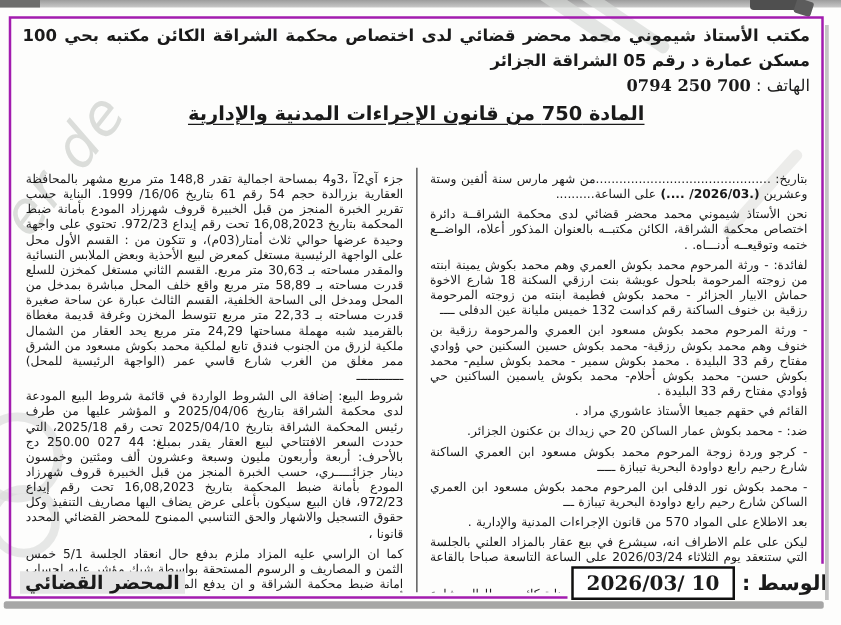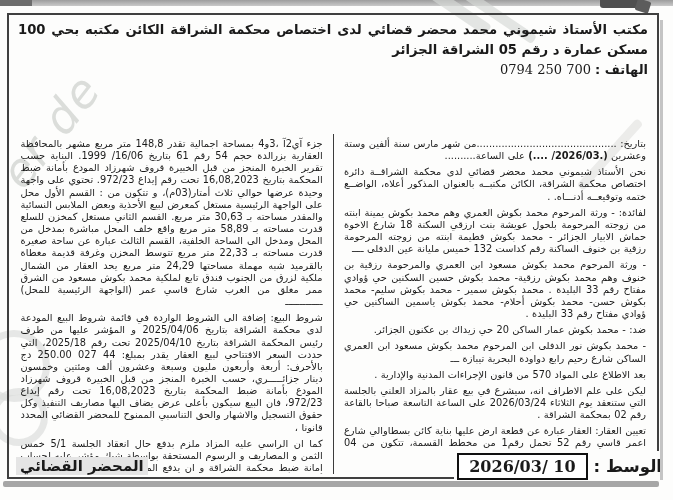--- a/index.html
+++ b/index.html
@@ -21,28 +21,28 @@
   .wm-circle{border:7px solid #dadcda;border-radius:50%;background:transparent;}
   .c1{left:-22px;top:330px;width:58px;height:58px;}
   .c2{left:-10px;top:388px;width:44px;height:44px;}
   .wm-stroke{background:#d6d8d5;border-radius:4px;}
   .k1{left:388px;top:-6px;width:110px;height:12px;transform:rotate(34deg);}
   .k2{left:452px;top:10px;width:90px;height:10px;transform:rotate(34deg);}
   .k3{left:565px;top:150px;width:90px;height:9px;transform:rotate(-48deg);opacity:.45;}
   
   .doc{
     position:absolute;left:7px;top:13px;width:648px;height:462px;
-    border:2px solid #404040;background:transparent;
+    border:2px solid #a21caf;background:transparent;
   }
   .header{padding:5px 9px 0;}
   .h1{direction:rtl;font-weight:700;font-size:13.2px;line-height:20px;text-align:justify;text-align-last:justify;}
   .h2{direction:rtl;font-weight:700;font-size:13.2px;line-height:20px;text-align:right;padding-left:20px;}
   .hphone{direction:rtl;text-align:right;font-size:13px;line-height:20px;}
-  .plabel{font-weight:700;text-align:right;}
-  .pnum{direction:ltr;unicode-bidi:isolate;font-weight:400;font-family:"DejaVu Serif", serif;}
+  .plabel{font-weight:400;text-align:right;}
+  .pnum{direction:ltr;unicode-bidi:isolate;font-weight:700;font-family:"DejaVu Serif", serif;}
   .title{direction:rtl;text-align:center;font-weight:700;font-size:15.5px;line-height:22px;
          text-decoration:underline;text-underline-offset:3px;}
   .t1{margin-top:2px;}
   
   .columns{
     position:absolute;top:119px;left:7px;right:7px;bottom:3px;
     display:flex;flex-direction:row-reverse;overflow:hidden;
   }
   .col{width:calc(50% - 7px);}
   .divider{width:1.4px;background:#3c3c3c;margin:0 6px;}
@@ -86,30 +86,33 @@
 
   <div class="doc">
 
     <div class="header">
       <div class="h1">مكتب الأستاذ شيموني محمد محضر قضائي لدى اختصاص محكمة الشراقة الكائن مكتبه بحي 100</div>
       <div class="h2">مسكن عمارة د رقم 05 الشراقة الجزائر</div>
       <div class="hphone">
         <span class="plabel">الهاتف :</span>
         <span class="pnum">0794 250 700</span>
       </div>
+      <div class="title t2">المادة 750 من قانون الإجراءات المدنية والإدارية</div>
     </div>
 
     <div class="columns">
 
       <div class="col col-right">
         <p class="para"><span>بتاريخ: .............................................من شهر مارس سنة ألفين وستة وعشرين</span> <span class="ltr">(.... /2026/03.)</span> <span>على الساعة..........</span></p>
         <p class="para">نحن الأستاذ شيموني محمد محضر قضائي لدى محكمة الشراقــة دائرة اختصاص محكمة الشراقة، الكائن مكتبــه بالعنوان المذكور أعلاه، الواضــع ختمه وتوقيعــه أدنـــاه. .</p>
         <p class="para">لفائدة: - ورثة المرحوم محمد بكوش العمري وهم محمد بكوش يمينة ابنته من زوجته المرحومة بلحول عويشة بنت ارزقي السكنة 18 شارع الاخوة حماش الابيار الجزائر - محمد بكوش فطيمة ابنته من زوجته المرحومة رزقية بن خنوف الساكنة رقم كداست 132 خميس مليانة عين الدفلى ــــ</p>
         <p class="para">- ورثة المرحوم محمد بكوش مسعود ابن العمري والمرحومة رزقية بن خنوف وهم محمد بكوش رزقية- محمد بكوش حسين السكنين حي ؤوادي مفتاح رقم 33 البليدة . محمد بكوش سمير - محمد بكوش سليم- محمد بكوش حسن- محمد بكوش أحلام- محمد بكوش ياسمين الساكنين حي ؤوادي مفتاح رقم 33 البليدة .</p>
+        <p class="para">القائم في حقهم جميعا الأستاذ عاشوري مراد .</p>
         <p class="para">ضد: - محمد بكوش عمار الساكن 20 حي زيداك بن عكنون الجزائر.</p>
+        <p class="para">- كرجو وردة زوجة المرحوم محمد بكوش مسعود ابن العمري الساكنة شارع رحيم رابع دواودة البحرية تيبازة ـــــ</p>
         <p class="para">- محمد بكوش نور الدفلى ابن المرحوم محمد بكوش مسعود ابن العمري الساكن شارع رحيم رابع دواودة البحرية تيبازة ـــ</p>
         <p class="para">بعد الاطلاع على المواد 570 من قانون الإجراءات المدنية والإدارية .</p>
         <p class="para">ليكن على علم الاطراف انه، سيشرع في بيع عقار بالمزاد العلني بالجلسة التي ستنعقد يوم الثلاثاء 2026/03/24 على الساعة التاسعة صباحا بالقاعة رقم 02 بمحكمة الشراقة .</p>
         <p class="para">تعيين العقار: العقار عبارة عن قطعة ارض عليها بناية كائن بسطاوالي شارع اعمر قاسي رقم 52 تحمل رقم1 من مخطط القسمة، تتكون من 04 محلات تحمل الارقام2.1</p>
       </div>
 
       <div class="divider"></div>
 
       <div class="col col-left">
         <p class="para">جزء آي2آ ،3و4 بمساحة اجمالية تقدر 148,8 متر مربع مشهر بالمحافظة العقارية بزرالدة حجم 54 رقم 61 بتاريخ 16/06/ 1999. البناية حسب تقرير الخبرة المنجز من قبل الخبيرة قروف شهرزاد المودع بأمانة ضبط المحكمة بتاريخ 16,08,2023 تحت رقم إيداع 972/23. تحتوي على واجهة وحيدة عرضها حوالي ثلاث أمتار(03م)، و تتكون من : القسم الأول محل على الواجهة الرئيسية مستغل كمعرض لبيع الأحذية وبعض الملابس النسائية والمقدر مساحته بـ 30,63 متر مربع. القسم الثاني مستغل كمخزن للسلع قدرت مساحته بـ 58,89 متر مربع واقع خلف المحل مباشرة بمدخل من المحل ومدخل الى الساحة الخلفية، القسم الثالث عبارة عن ساحة صغيرة قدرت مساحته بـ 22,33 متر مربع تتوسط المخزن وغرفة قديمة مغطاة بالقرميد شبه مهملة مساحتها 24,29 متر مربع يحد العقار من الشمال ملكية لزرق من الجنوب فندق تابع لملكية محمد بكوش مسعود من الشرق ممر مغلق من الغرب شارع قاسي عمر (الواجهة الرئيسية للمحل) ـــــــــــــ</p>

